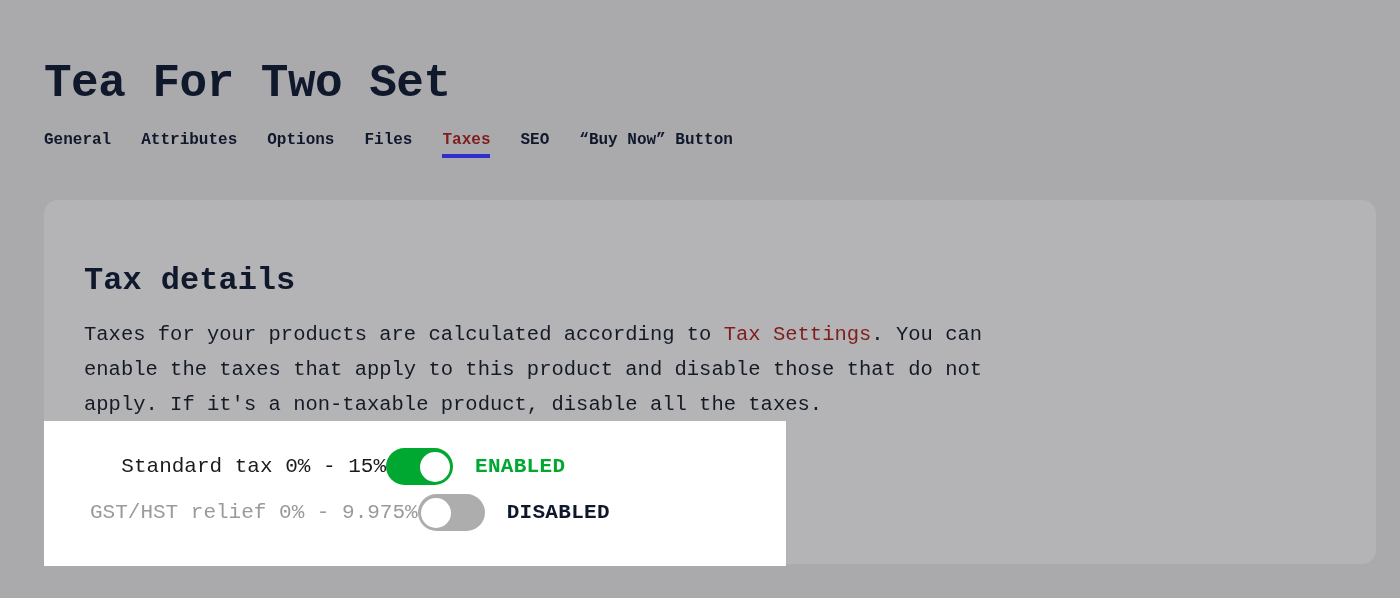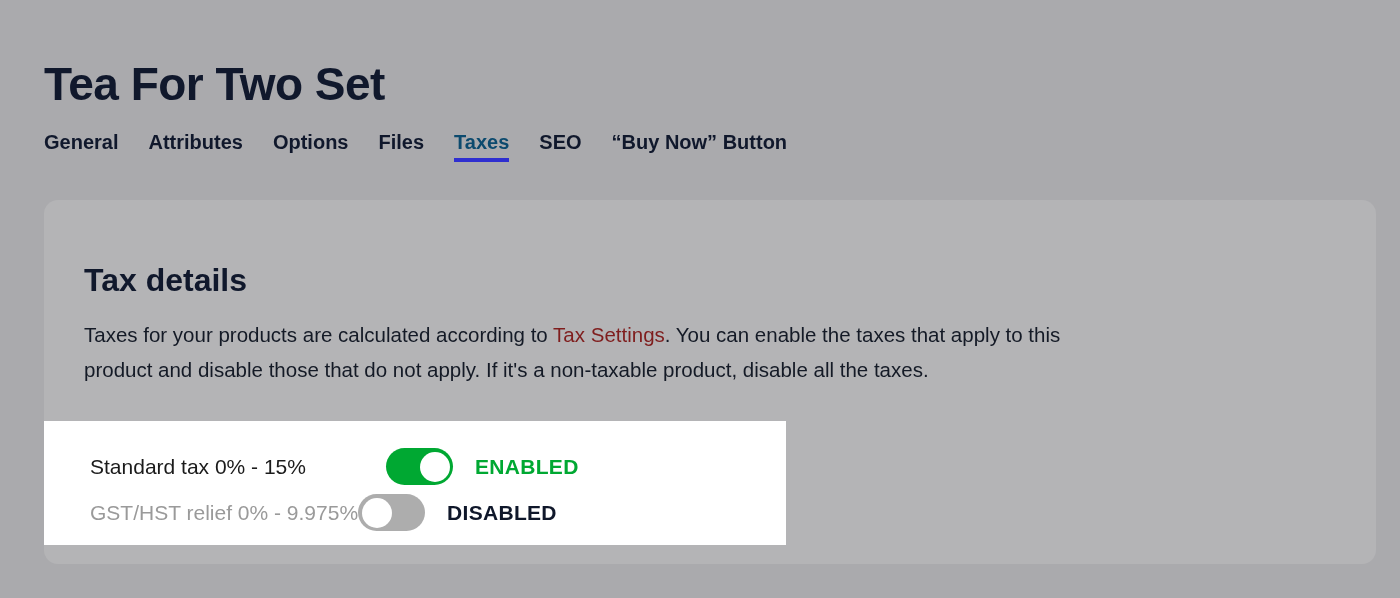--- a/index.html
+++ b/index.html
@@ -1,15 +1,15 @@
 <!DOCTYPE html>
 <html><head>
 <meta charset="utf-8">
 <style>
-  * { box-sizing: border-box; }
+  * { box-sizing: border-box; font-family: Liberation Mono, monospace; }
   html, body {
     margin: 0;
     padding: 0;
   }
   body {
     width: 1400px;
     height: 598px;
     background: #aaaaad;
     font-family: "Liberation Sans", sans-serif;
     overflow: hidden;
@@ -36,29 +36,29 @@
     top: 132px;
     width: 1330px;
     height: 48px;
     display: flex;
     align-items: flex-start;
     gap: 30px;
     white-space: nowrap;
   }
   .tab {
     position: relative;
-    font-size: 20px;
+    font-size: 16px;
     font-weight: bold;
     color: #10182c;
     line-height: 1;
     padding-bottom: 14px;
     cursor: pointer;
   }
   .tab.active {
-    color: #0c4a6e;
+    color: #7f1d1d;
   }
   .tab.active .tab-underline {
     position: absolute;
     left: 0;
     right: 0;
     bottom: 4px;
     height: 4px;
     background: #2f2fd0;
   }
 
@@ -99,23 +99,24 @@
     text-decoration: none;
     cursor: pointer;
   }
 
   
   #tax-rates-panel {
     position: absolute;
     left: 44px;
     top: 421px;
     width: 742px;
-    height: 124px;
+    height: 145px;
     background: #ffffff;
     z-index: 5;
+    text-align: right;
   }
 
   .tax-row {
     position: absolute;
     left: 46px;
     display: flex;
     align-items: center;
     white-space: nowrap;
   }
   #tax-row-standard { top: 27px; }

